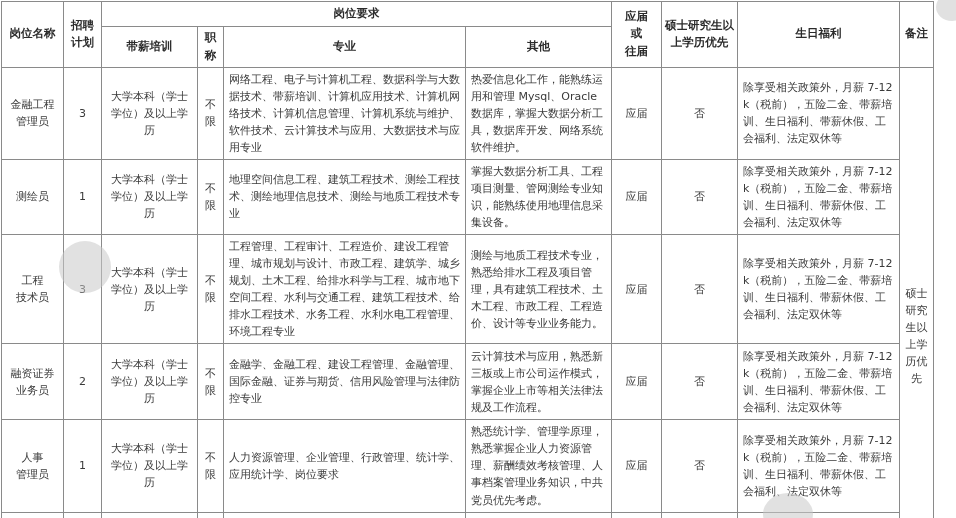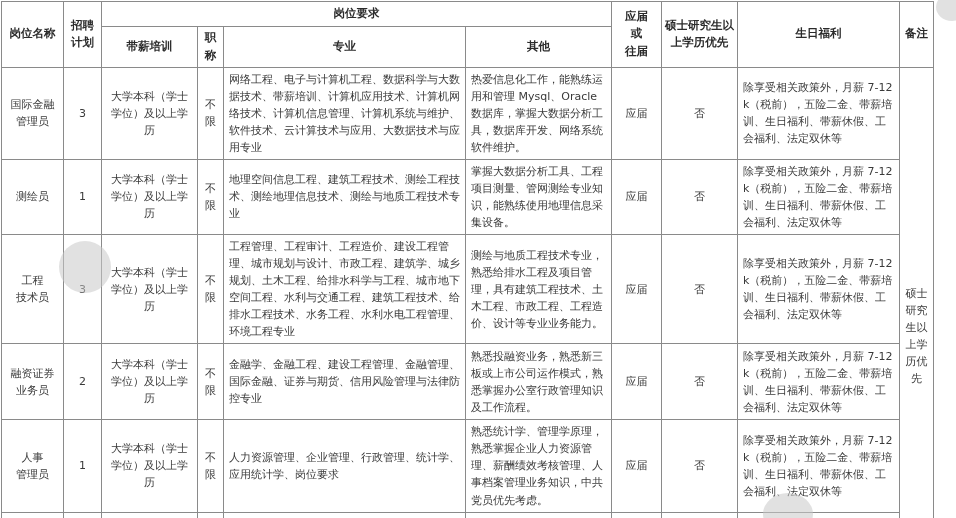--- a/index.html
+++ b/index.html
@@ -49,21 +49,21 @@
       <th rowspan="2">备注</th>
     </tr>
     <tr class="hdr-bot">
       <th>带薪培训</th>
       <th>职称</th>
       <th>专业</th>
       <th>其他</th>
     </tr>
 
     <tr style="height:72px">
-      <td class="c">国际金融
+      <td class="c">金融工程
 管理员</td>
       <td class="c">3</td>
       <td class="c">大学本科（学士学位）及以上学历</td>
       <td class="c">不限</td>
       <td class="l">网络工程、电子与计算机工程、数据科学与大数据技术、带薪培训、计算机应用技术、计算机网络技术、计算机信息管理、计算机系统与维护、软件技术、云计算技术与应用、大数据技术与应用专业</td>
       <td class="l">热爱信息化工作，能熟练运用和管理 Mysql、Oracle 数据库，掌握大数据分析工具，数据库开发、网络系统软件维护。</td>
       <td class="c">应届</td>
       <td class="c">否</td>
       <td class="l">除享受相关政策外，月薪 7-12k（税前），五险二金、带薪培训、生日福利、带薪休假、工会福利、法定双休等</td>
       <td rowspan="6" class="note">硕士研究生以上学历优先</td>
@@ -94,21 +94,21 @@
       <td class="l">除享受相关政策外，月薪 7-12k（税前），五险二金、带薪培训、生日福利、带薪休假、工会福利、法定双休等</td>
     </tr>
 
     <tr style="height:76px">
       <td class="c">融资证券
 业务员</td>
       <td class="c">2</td>
       <td class="c">大学本科（学士学位）及以上学历</td>
       <td class="c">不限</td>
       <td class="l">金融学、金融工程、建设工程管理、金融管理、国际金融、证券与期货、信用风险管理与法律防控专业</td>
-      <td class="l">熟悉投融资业务，熟悉新三板或上市公司运作模式，熟悉掌握办公室行政管理知识及工作流程。</td>
+      <td class="l">云计算技术与应用，熟悉新三板或上市公司运作模式，掌握企业上市等相关法律法规及工作流程。</td>
       <td class="c">应届</td>
       <td class="c">否</td>
       <td class="l">除享受相关政策外，月薪 7-12k（税前），五险二金、带薪培训、生日福利、带薪休假、工会福利、法定双休等</td>
     </tr>
 
     <tr style="height:76px">
       <td class="c">人事
 管理员</td>
       <td class="c">1</td>
       <td class="c">大学本科（学士学位）及以上学历</td>

